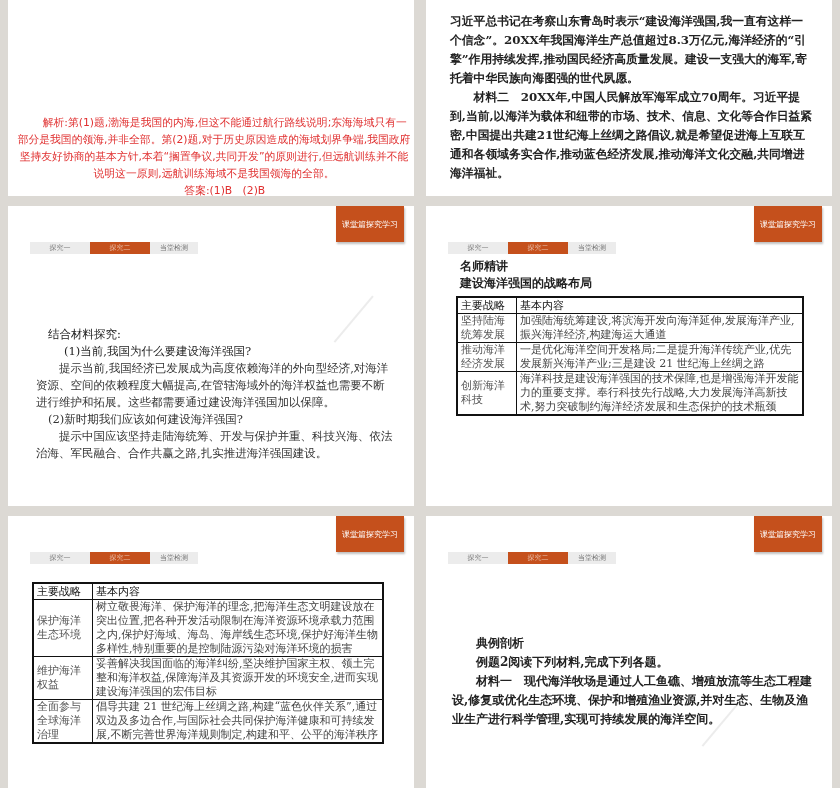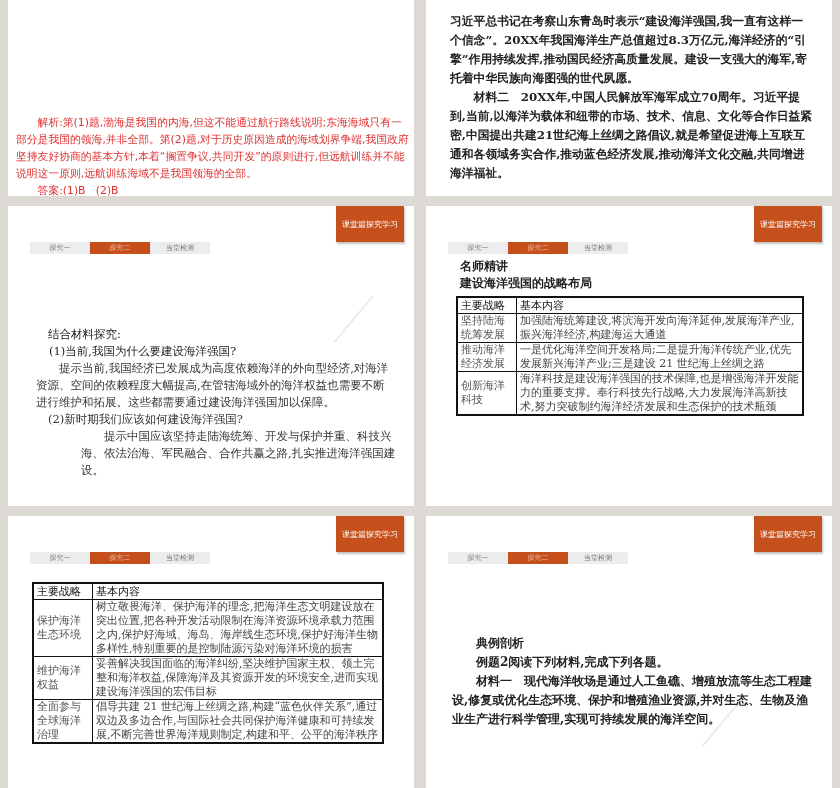--- a/index.html
+++ b/index.html
@@ -8,37 +8,37 @@
   .s1{left:8px;top:-4px;width:406px;height:200px;}
   .s2{left:426px;top:-4px;width:406px;height:200px;}
   .s3{left:8px;top:206px;width:406px;height:300px;}
   .s4{left:426px;top:206px;width:406px;height:300px;}
   .s5{left:8px;top:516px;width:406px;height:280px;}
   .s6{left:426px;top:516px;width:406px;height:280px;}
   .badge{position:absolute;right:10px;top:0;width:68px;height:36px;background:#c5501c;color:#fff;font-family:Liberation Sans, sans-serif;font-size:8px;display:flex;align-items:center;justify-content:center;box-shadow:1px 2px 2px rgba(0,0,0,0.25);}
   .tabs{position:absolute;left:22px;top:36px;display:flex;height:12px;}
   .tab{width:60px;height:12px;font-family:"DejaVu Sans",sans-serif;font-size:7px;color:#777;background:#ececec;display:flex;align-items:center;justify-content:center;}
   .tab.active{background:#c5501c;color:#e9c2ae;}
-  .tab.t3{width:60px;font-family:Liberation Mono, monospace;}
+  .tab.t3{width:48px;font-family:Liberation Mono, monospace;}
   .txt{position:absolute;font-size:11.5px;line-height:17px;color:#222;}
   .red{color:#e03030;font-family:"DejaVu Sans",sans-serif;font-size:10.8px;line-height:17px;}
   .p{margin:0;}
   .ind{text-indent:2em;}
   .bold{font-weight:bold;}
   table.strat{position:absolute;border-collapse:collapse;border:2.5px solid #111;font-size:11px;line-height:14px;color:#444;}
   table.strat td{border:1.2px solid #111;padding:0 3px;vertical-align:middle;}
   table.strat td.c1{width:52px;color:#555;}
   table.strat tr.hd td{color:#111;font-family:"DejaVu Sans",sans-serif;font-size:11px;line-height:15px;}
   .wm{position:absolute;width:40px;height:60px;border-left:2px solid rgba(200,200,200,0.35);transform:rotate(40deg);}
 </style>
 </head>
 <body>
 
 <div class="slide s1">
-  <div class="txt red" style="left:8px;top:118px;width:396px;">
+  <div class="txt red" style="left:8px;top:118px;width:396px;text-align:center;">
     <p class="p ind">解析:第(1)题,渤海是我国的内海,但这不能通过航行路线说明;东海海域只有一部分是我国的领海,并非全部。第(2)题,对于历史原因造成的海域划界争端,我国政府坚持友好协商的基本方针,本着“搁置争议,共同开发”的原则进行,但远航训练并不能说明这一原则,远航训练海域不是我国领海的全部。</p>
     <p class="p ind" style="white-space:pre;">答案:(1)B   (2)B</p>
   </div>
 </div>
 
 <div class="slide s2">
   <div class="txt bold" style="left:24px;top:4px;width:364px;font-size:11.8px;line-height:19px;margin-top:12px;">
     <p class="p">习近平总书记在考察山东青岛时表示“建设海洋强国,我一直有这样一个信念”。20XX年我国海洋生产总值超过8.3万亿元,海洋经济的“引擎”作用持续发挥,推动国民经济高质量发展。建设一支强大的海军,寄托着中华民族向海图强的世代夙愿。</p>
     <p class="p ind">材料二　20XX年,中国人民解放军海军成立70周年。习近平提到,当前,以海洋为载体和纽带的市场、技术、信息、文化等合作日益紧密,中国提出共建21世纪海上丝绸之路倡议,就是希望促进海上互联互通和各领域务实合作,推动蓝色经济发展,推动海洋文化交融,共同增进海洋福祉。</p>
   </div>
@@ -47,24 +47,24 @@
 <div class="slide s3">
   <div class="badge">课堂篇探究学习</div>
   <div class="tabs">
     <div class="tab">探究一</div>
     <div class="tab active">探究二</div>
     <div class="tab t3">当堂检测</div>
   </div>
   <div class="wm" style="left:340px;top:96px;"></div>
   <div class="txt" style="left:28px;top:80px;width:360px;line-height:17px;">
     <p class="p" style="margin-left:12px;margin-top:40px;">结合材料探究:</p>
-    <p class="p" style="margin-left:13px;">(1)当前,我国为什么要建设海洋强国?</p>
+    <p class="p" style="margin-left:28px;">(1)当前,我国为什么要建设海洋强国?</p>
     <p class="p ind" style="color:#333;">提示当前,我国经济已发展成为高度依赖海洋的外向型经济,对海洋资源、空间的依赖程度大幅提高,在管辖海域外的海洋权益也需要不断进行维护和拓展。这些都需要通过建设海洋强国加以保障。</p>
     <p class="p" style="margin-left:12px;color:#333;">(2)新时期我们应该如何建设海洋强国?</p>
-    <p class="p ind" style="color:#333;margin-left:45px;">提示中国应该坚持走陆海统筹、开发与保护并重、科技兴海、依法治海、军民融合、合作共赢之路,扎实推进海洋强国建设。</p>
+    <p class="p ind" style="color:#333;">提示中国应该坚持走陆海统筹、开发与保护并重、科技兴海、依法治海、军民融合、合作共赢之路,扎实推进海洋强国建设。</p>
   </div>
 </div>
 
 <div class="slide s4">
   <div class="badge">课堂篇探究学习</div>
   <div class="tabs">
     <div class="tab">探究一</div>
     <div class="tab active">探究二</div>
     <div class="tab t3">当堂检测</div>
   </div>

